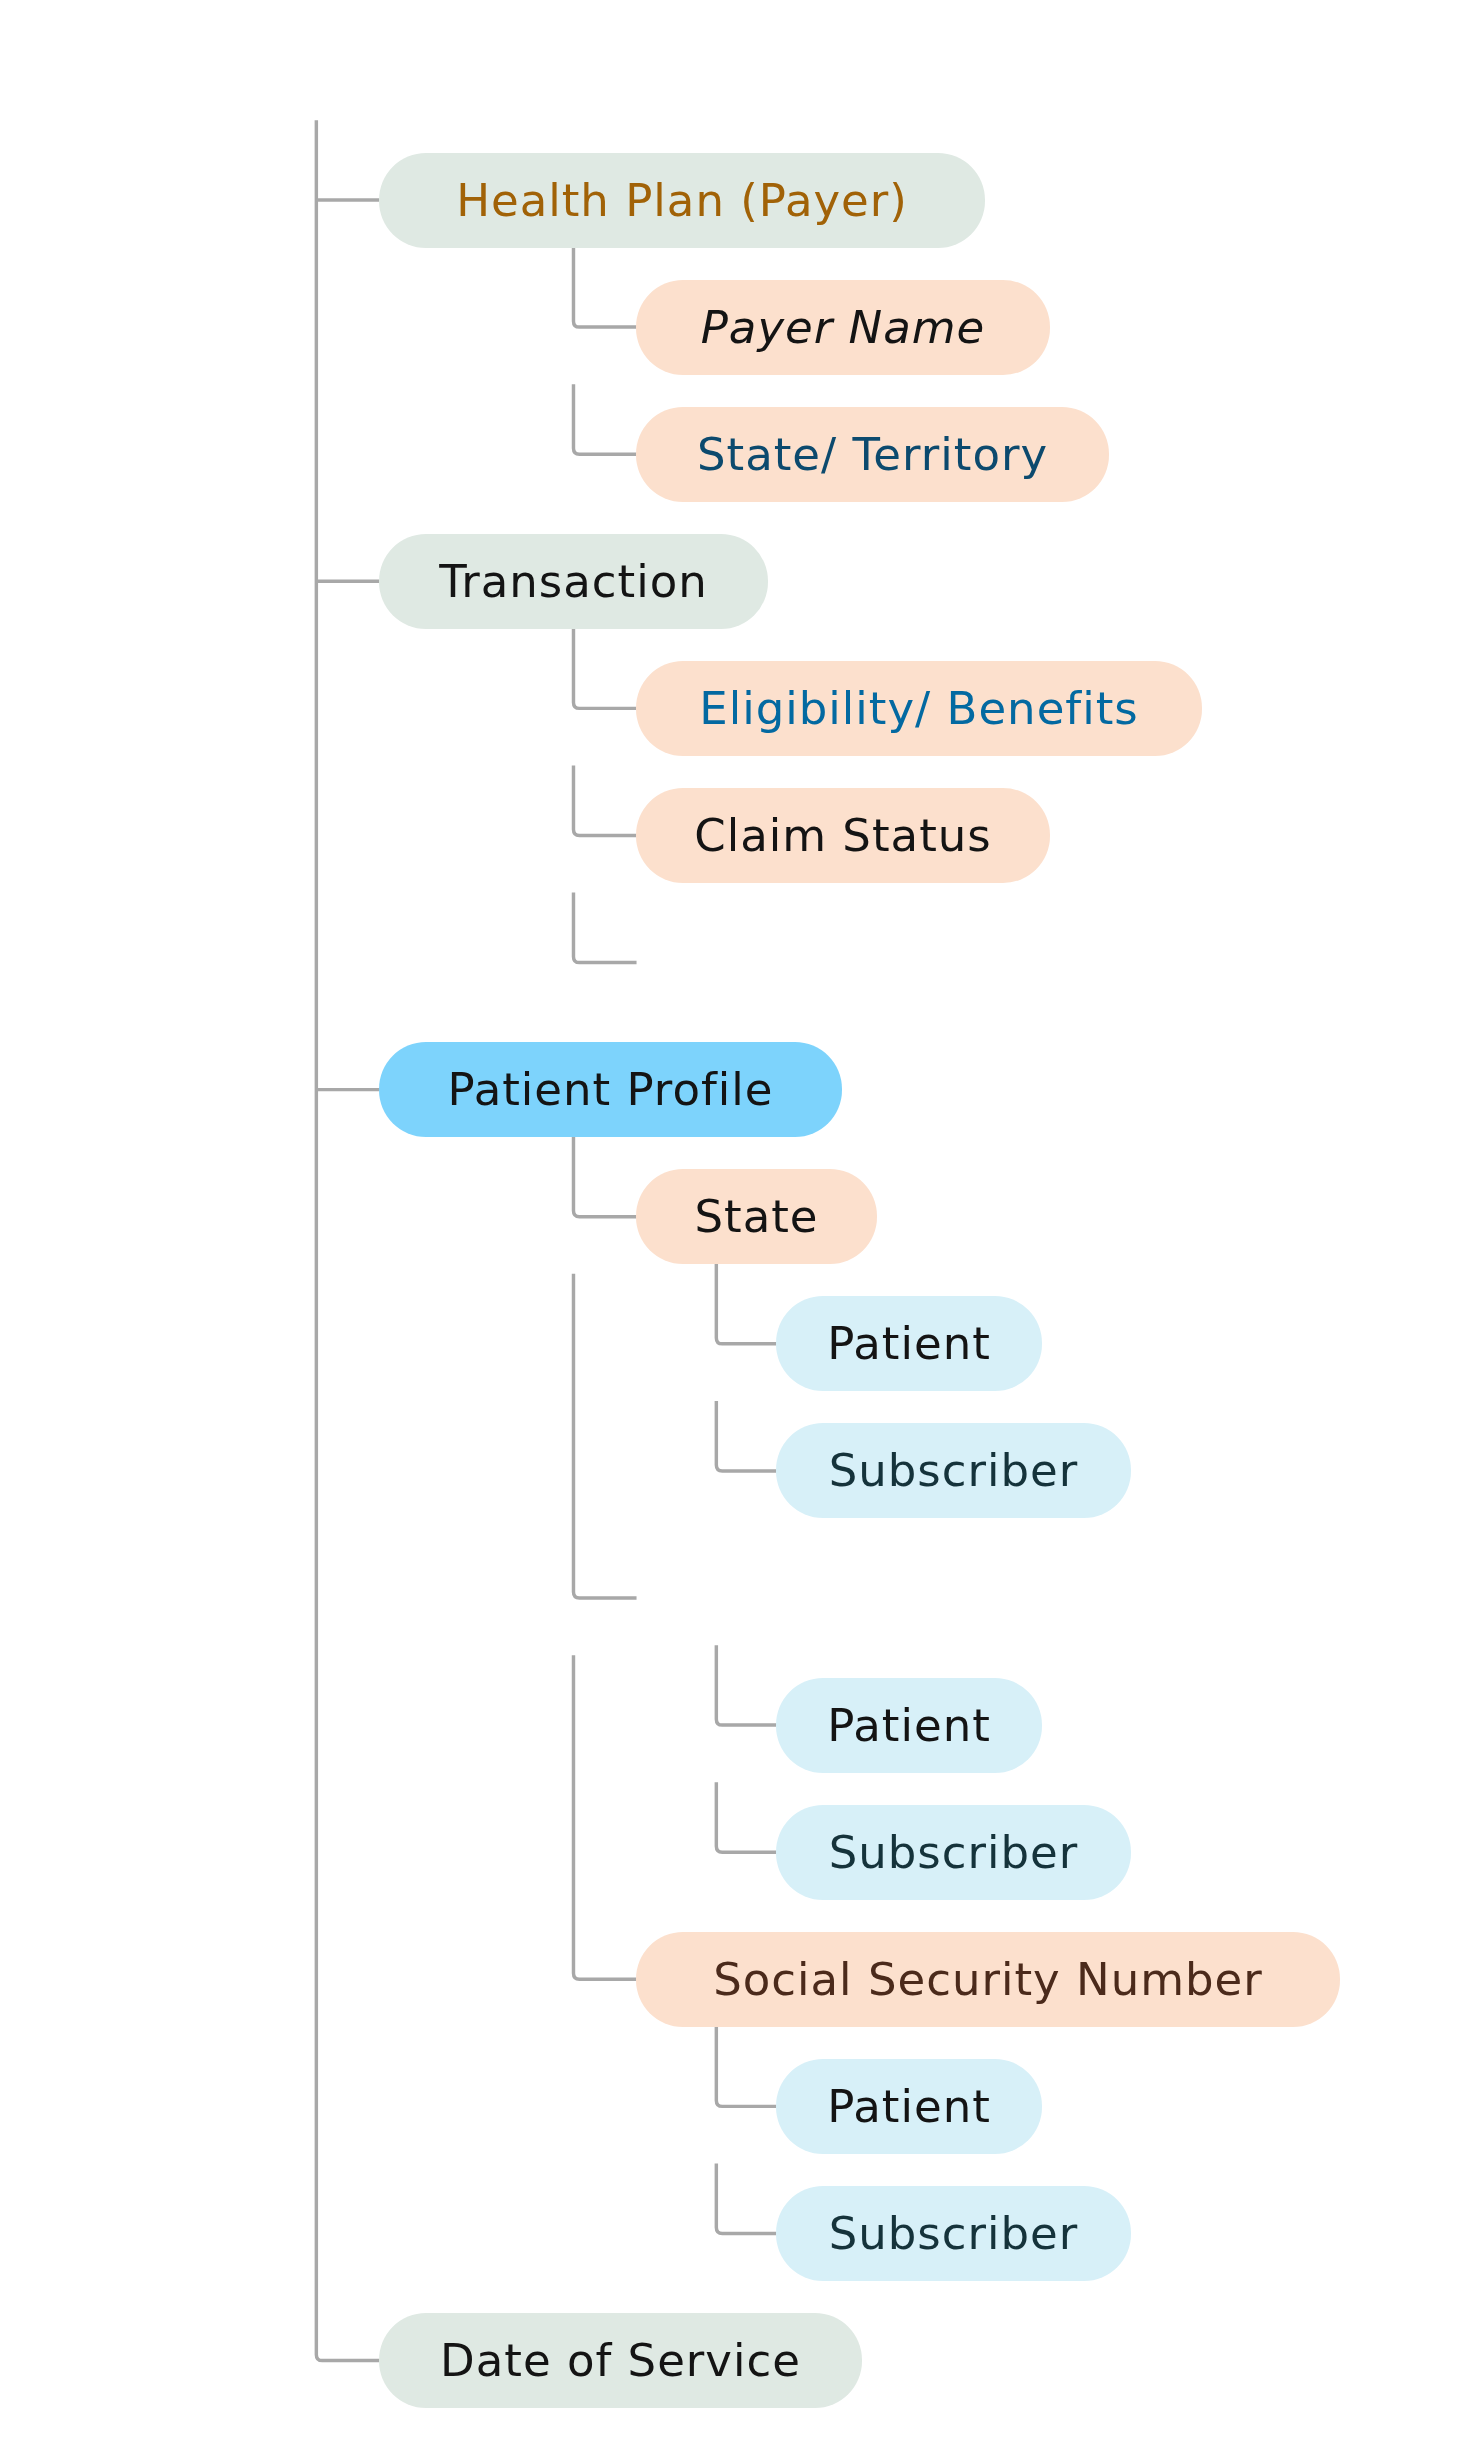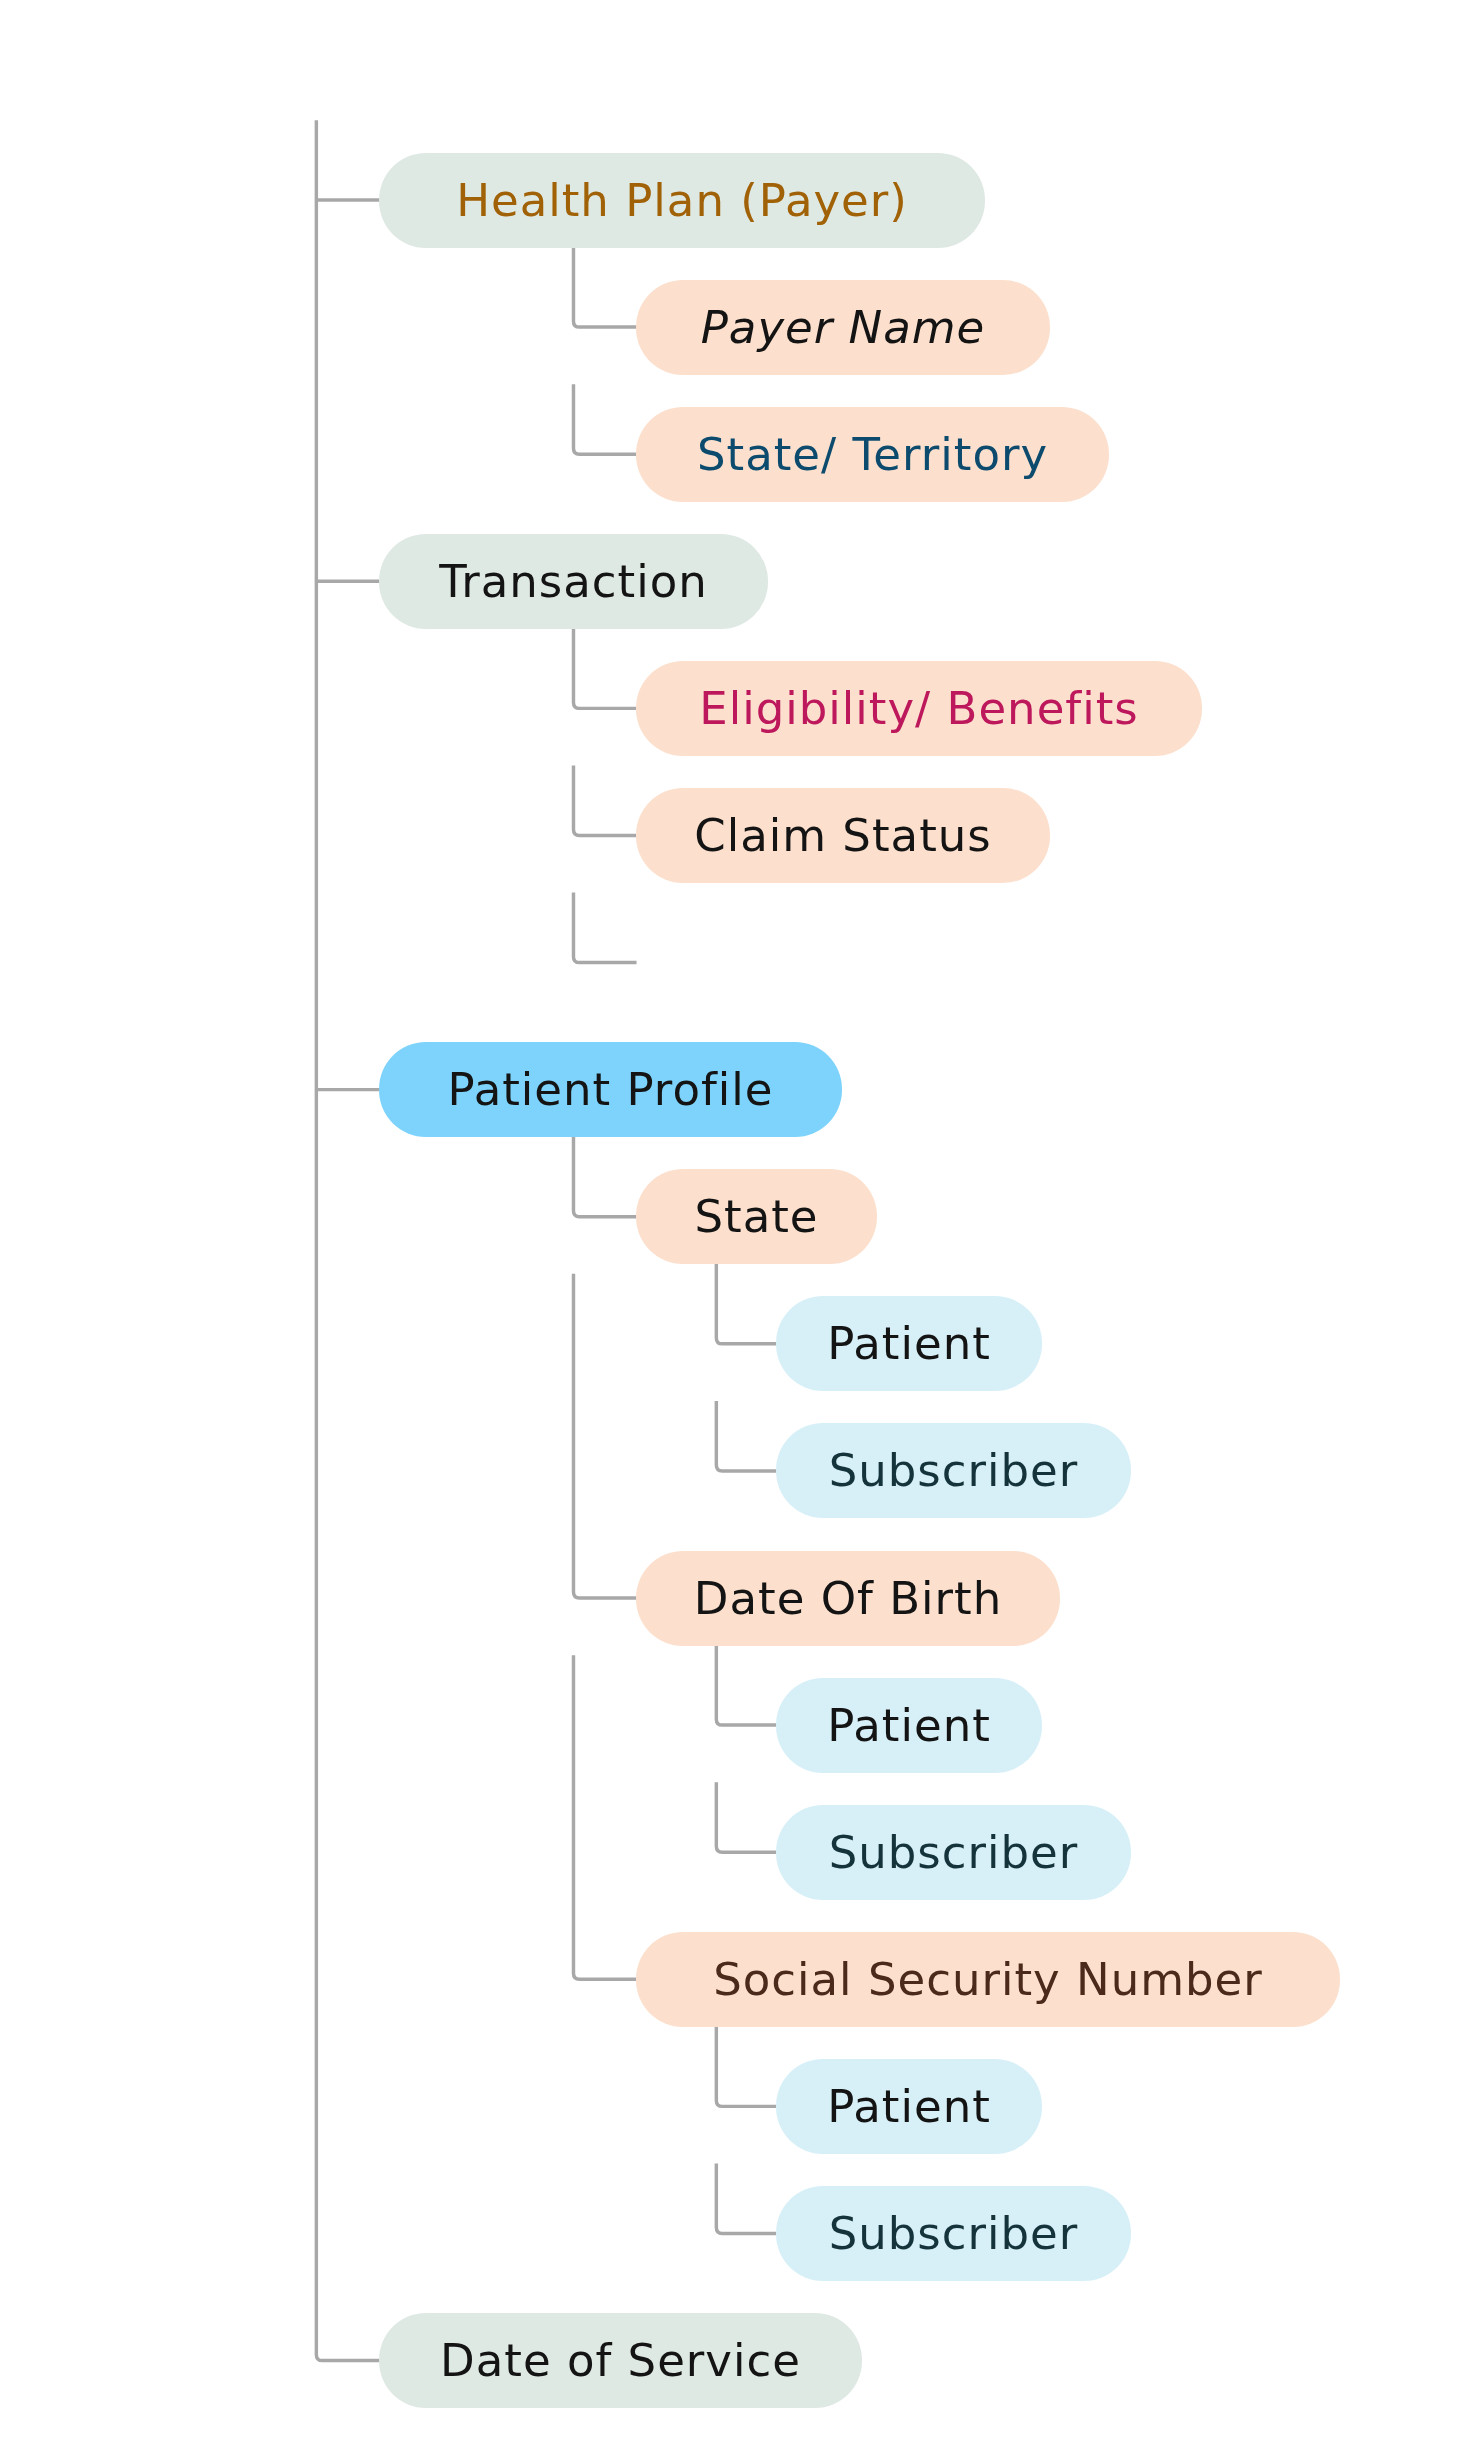--- a/index.html
+++ b/index.html
@@ -47,27 +47,26 @@
       <path d="M 727 1670 L 727 1745 Q 727 1751 733 1751 L 788 1751" fill="none" stroke="#a8a8a8" stroke-width="3.5" stroke-linejoin="round"></path>
       <path d="M 727 1809 L 727 1874 Q 727 1880 733 1880 L 788 1880" fill="none" stroke="#a8a8a8" stroke-width="3.5" stroke-linejoin="round"></path>
       <path d="M 727 2057 L 727 2132 Q 727 2138 733 2138 L 788 2138" fill="none" stroke="#a8a8a8" stroke-width="3.5" stroke-linejoin="round"></path>
       <path d="M 727 2196 L 727 2261 Q 727 2267 733 2267 L 788 2267" fill="none" stroke="#a8a8a8" stroke-width="3.5" stroke-linejoin="round"></path>
     </svg>
 
     <div class="pill" style="left: 379px; top: 153px; width: 606px; background: rgb(223, 233, 227); color: #a16207;">Health Plan (Payer)</div>
     <div class="pill" style="left: 636px; top: 280px; width: 414px; background: rgb(252, 224, 205); color: rgb(20, 20, 20); font-style: italic;">Payer Name</div>
     <div class="pill" style="left: 636px; top: 407px; width: 473px; background: rgb(252, 224, 205); color: #0c4a6e;">State/ Territory</div>
     <div class="pill" style="left: 379px; top: 534px; width: 389px; background: rgb(223, 233, 227); color: rgb(20, 20, 20);">Transaction</div>
-    <div class="pill" style="left: 636px; top: 661px; width: 566px; background: rgb(252, 224, 205); color: #be185d;">Eligibility/ Benefits</div>
+    <div class="pill" style="left: 636px; top: 661px; width: 566px; background: rgb(252, 224, 205); color: #0369a1;">Eligibility/ Benefits</div>
     <div class="pill" style="left: 636px; top: 788px; width: 414px; background: rgb(252, 224, 205); color: rgb(20, 20, 20);">Claim Status</div>
     <div class="pill" style="left: 379px; top: 1042px; width: 463px; background: #7dd3fc; color: rgb(20, 20, 20);">Patient Profile</div>
     <div class="pill" style="left: 636px; top: 1169px; width: 241px; background: rgb(252, 224, 205); color: rgb(20, 20, 20);">State</div>
     <div class="pill" style="left: 776px; top: 1296px; width: 266px; background: rgb(215, 240, 248); color: rgb(20, 20, 20);">Patient</div>
     <div class="pill" style="left: 776px; top: 1423px; width: 355px; background: rgb(215, 240, 248); color: rgb(21, 51, 59);">Subscriber</div>
-    <div class="pill" style="left: 636px; top: 1551px; width: 424px; background: rgb(252, 224, 205); color: rgb(20, 20, 20);">Date Of Birth</div>
     <div class="pill" style="left: 776px; top: 1678px; width: 266px; background: rgb(215, 240, 248); color: rgb(20, 20, 20);">Patient</div>
     <div class="pill" style="left: 776px; top: 1805px; width: 355px; background: rgb(215, 240, 248); color: rgb(21, 51, 59);">Subscriber</div>
     <div class="pill" style="left: 636px; top: 1932px; width: 704px; background: rgb(252, 224, 205); color: rgb(75, 42, 27);">Social Security Number</div>
     <div class="pill" style="left: 776px; top: 2059px; width: 266px; background: rgb(215, 240, 248); color: rgb(20, 20, 20);">Patient</div>
     <div class="pill" style="left: 776px; top: 2186px; width: 355px; background: rgb(215, 240, 248); color: rgb(21, 51, 59);">Subscriber</div>
     <div class="pill" style="left: 379px; top: 2313px; width: 483px; background: rgb(223, 233, 227); color: rgb(20, 20, 20);">Date of Service</div>
   </div>
 
 
 </body></html>

